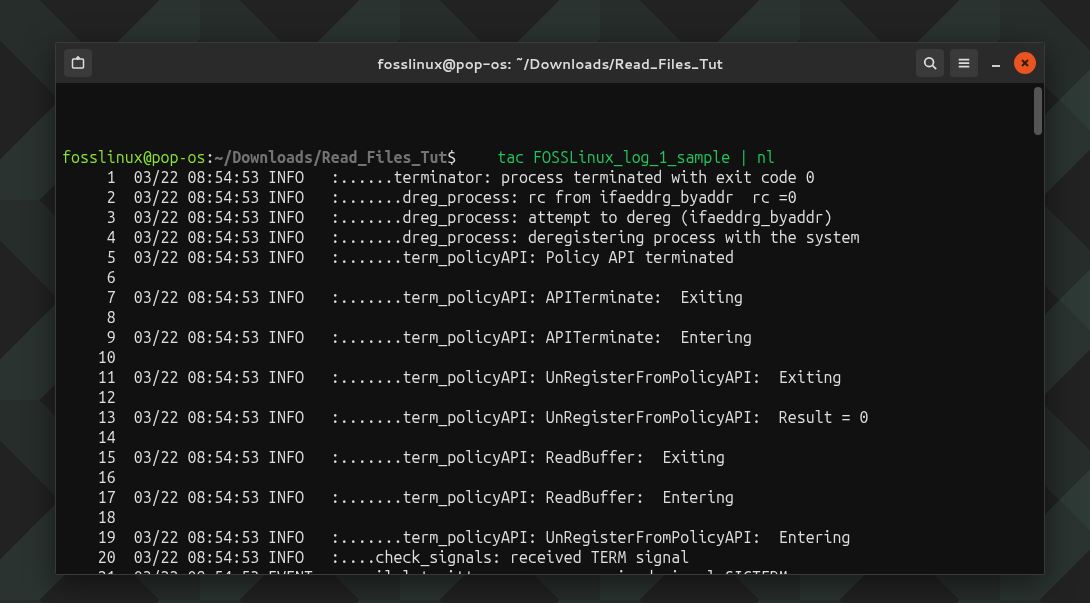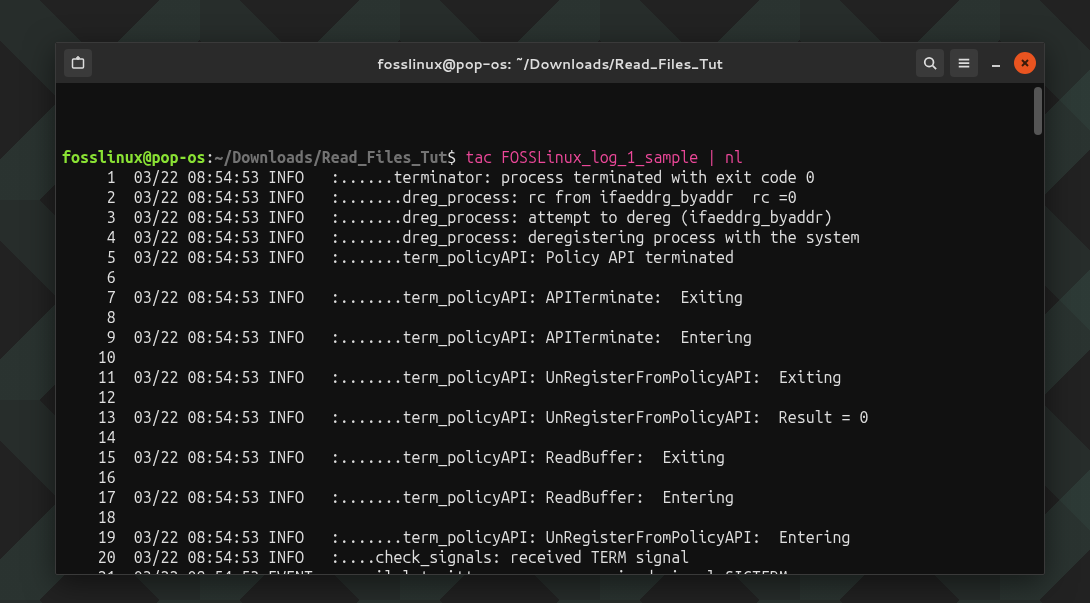--- a/index.html
+++ b/index.html
@@ -110,25 +110,25 @@
     }
     .scrollbar {
       position: absolute;
       right: 2px;
       top: 4px;
       width: 8px;
       height: 48px;
       background: #555;
       border-radius: 4px;
     }
-    .prompt-user { color: #8ae234; font-weight: bold; }
+    .prompt-user { color: #8ae234; font-weight: normal; }
     .prompt-colon { color: #e0e0e0; }
     .prompt-path { color: #737373; font-weight: bold; }
     .prompt-dollar { color: #e0e0e0; }
-    .cmd { color: #ec4899; }
+    .cmd { color: #22c55e; margin-left: 32px; }
     .log-line { display: block; }
   </style>
 </head>
 <body>
 
 <div class="desktop-bg"></div>
 
 <div class="terminal-window">
   <div class="titlebar">
     <div class="titlebar-left">

